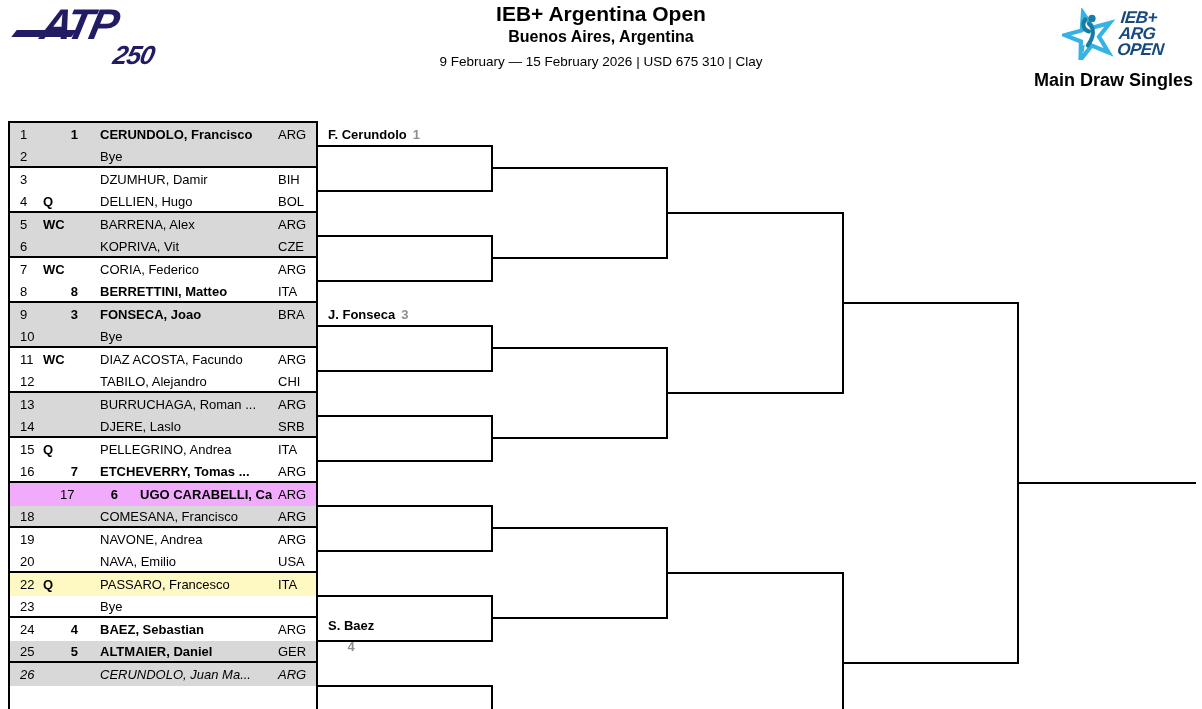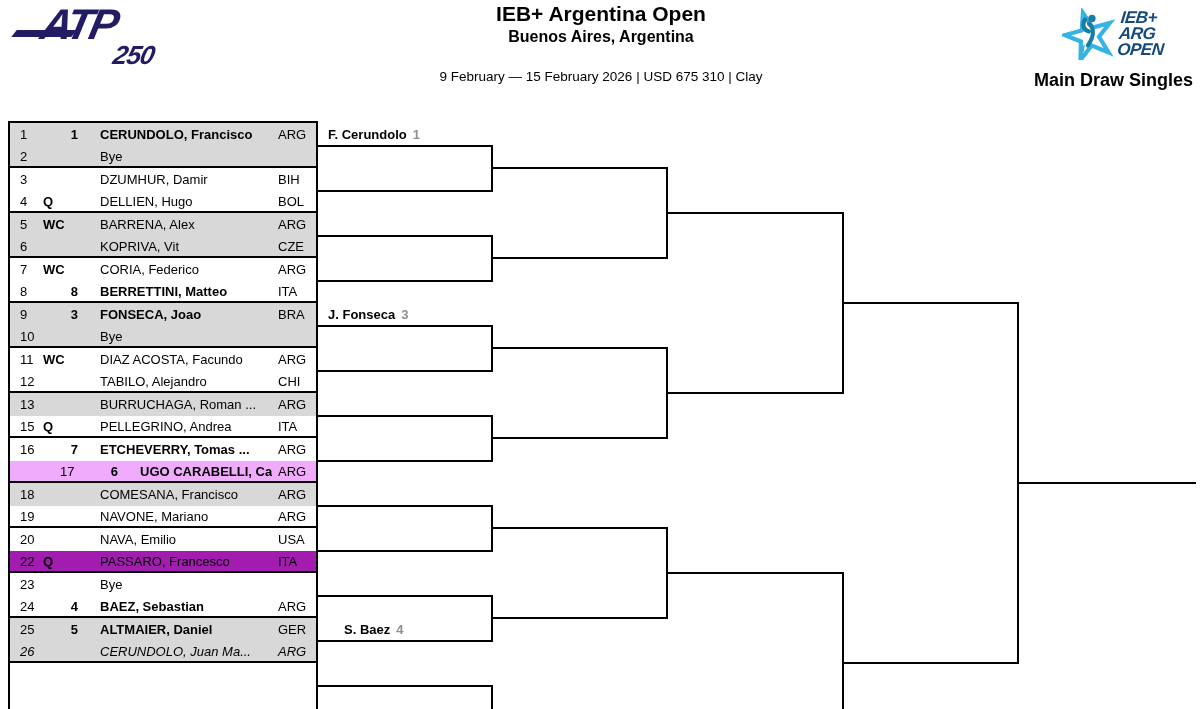--- a/index.html
+++ b/index.html
@@ -11,21 +11,21 @@
   .atp-word{position:relative;font-style:italic;font-weight:900;font-size:43px;line-height:36px;
             letter-spacing:-3px;transform:skewX(-12deg);display:inline-block;margin-left:12px;}
   .atp-swoosh{position:absolute;left:-16px;top:24px;width:60px;height:7px;background:#211c63;
               transform:skewX(-38deg);}
   .atp-tier{font-style:italic;font-weight:700;font-size:26px;line-height:24px;letter-spacing:-1px;
             text-align:right;padding-right:8px;transform:skewX(-12deg);}
 
   #title-block{position:absolute;left:0;right:0;top:1px;text-align:center;}
   #t-title{font-size:21px;font-weight:700;line-height:25px;}
   #t-sub{font-size:16px;font-weight:700;line-height:20px;margin-top:1px;}
-  #t-details{font-size:13.5px;line-height:18px;margin-top:21px;}
+  #t-details{font-size:13.5px;line-height:18px;margin-top:6px;}
 
   #event-logo{position:absolute;left:1062px;top:8px;display:flex;align-items:center;}
   #event-text{margin-left:3px;color:#164a7c;transform:skewX(-6deg);}
   .ev-line{font-style:italic;font-weight:900;font-size:17px;line-height:16px;letter-spacing:-0.5px;}
   #draw-title{position:absolute;right:9px;top:70px;font-size:18px;font-weight:700;}
 
   
   #draw-table{position:absolute;left:8px;top:121px;width:310px;height:588px;box-sizing:border-box;
               border:2px solid #000;border-bottom:none;background:#fff;overflow:hidden;}
   .draw-row{display:flex;align-items:center;height:22.5px;font-size:13px;white-space:nowrap;}
@@ -150,20 +150,26 @@
         <span class="c-entry qwc"></span>
         <span class="c-name">TABILO, Alejandro</span>
         <span class="c-country">CHI</span>
       </div>
       <div class="draw-row" style="background: rgb(216, 216, 216);">
         <span class="c-pos">13</span>
         <span class="c-entry qwc"></span>
         <span class="c-name">BURRUCHAGA, Roman ...</span>
         <span class="c-country">ARG</span>
       </div>
+      <div class="draw-row" style="background: rgb(216, 216, 216);">
+        <span class="c-pos">14</span>
+        <span class="c-entry qwc"></span>
+        <span class="c-name">DJERE, Laslo</span>
+        <span class="c-country">SRB</span>
+      </div>
       <div class="draw-row">
         <span class="c-pos">15</span>
         <span class="c-entry qwc">Q</span>
         <span class="c-name">PELLEGRINO, Andrea</span>
         <span class="c-country">ITA</span>
       </div>
       <div class="draw-row">
         <span class="c-pos">16</span>
         <span class="c-entry seed">7</span>
         <span class="c-name bold">ETCHEVERRY, Tomas ...</span>
@@ -177,30 +183,30 @@
       </div>
       <div class="draw-row" style="background: rgb(216, 216, 216);">
         <span class="c-pos">18</span>
         <span class="c-entry qwc"></span>
         <span class="c-name">COMESANA, Francisco</span>
         <span class="c-country">ARG</span>
       </div>
       <div class="draw-row">
         <span class="c-pos">19</span>
         <span class="c-entry qwc"></span>
-        <span class="c-name">NAVONE, Mariano</span>
+        <span class="c-name">NAVONE, Andrea</span>
         <span class="c-country">ARG</span>
       </div>
       <div class="draw-row">
         <span class="c-pos">20</span>
         <span class="c-entry qwc"></span>
         <span class="c-name">NAVA, Emilio</span>
         <span class="c-country">USA</span>
       </div>
-      <div class="draw-row" style="background: #a21caf;">
+      <div class="draw-row" style="background: #fef9c3;">
         <span class="c-pos">22</span>
         <span class="c-entry qwc">Q</span>
         <span class="c-name">PASSARO, Francesco</span>
         <span class="c-country">ITA</span>
       </div>
       <div class="draw-row">
         <span class="c-pos">23</span>
         <span class="c-entry qwc"></span>
         <span class="c-name">Bye</span>
         <span class="c-country"></span>
@@ -239,21 +245,21 @@
 
   <div id="overlay">
       <div class="adv" style="left: 328px; top: 123px;">
         <span>F. Cerundolo</span>
         <span class="adv-seed">1</span>
       </div>
       <div class="adv" style="left: 328px; top: 303px;">
         <span>J. Fonseca</span>
         <span class="adv-seed">3</span>
       </div>
-      <div class="adv" style="left: 344px; top: 618px;">
+      <div class="adv" style="left: 328px; top: 618px; flex-direction: column;">
         <span>S. Baez</span>
         <span class="adv-seed">4</span>
       </div>
       <div class="bline" style="left: 318px; top: 144.5px; width: 175px; height: 2px;"></div>
       <div class="bline" style="left: 318px; top: 189.5px; width: 175px; height: 2px;"></div>
       <div class="bline" style="left: 318px; top: 234.5px; width: 175px; height: 2px;"></div>
       <div class="bline" style="left: 318px; top: 279.5px; width: 175px; height: 2px;"></div>
       <div class="bline" style="left: 318px; top: 324.5px; width: 175px; height: 2px;"></div>
       <div class="bline" style="left: 318px; top: 369.5px; width: 175px; height: 2px;"></div>
       <div class="bline" style="left: 318px; top: 414.5px; width: 175px; height: 2px;"></div>

